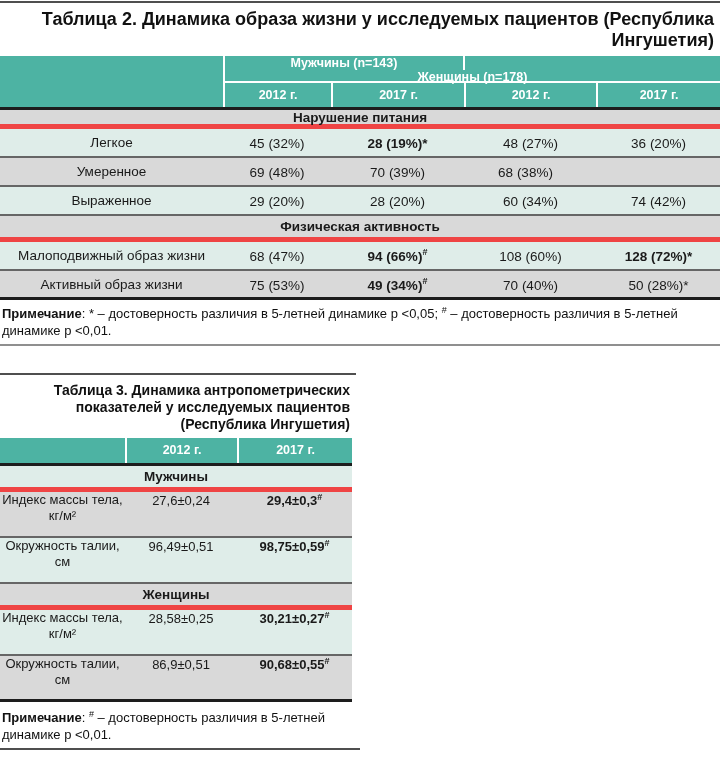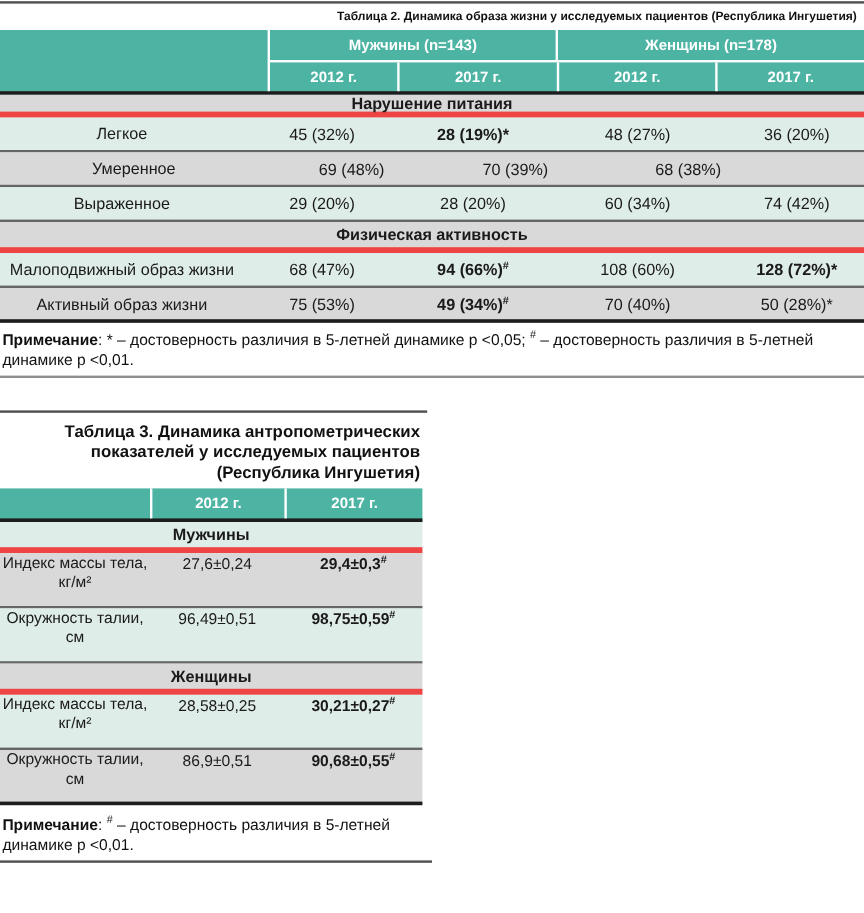--- a/index.html
+++ b/index.html
@@ -12,30 +12,30 @@
     color: #1a1a1a;
   }
   .rule-full-top { margin-top: 1px; height: 2px; background: #4f4f4f; }
   .rule-full-light { margin-top: 4px; height: 2px; background: #8f8f8f; }
   .rule-half { height: 2px; background: #4f4f4f; width: 356px; }
 
   .caption2 {
     margin: 6px 6px 5px 0;
     text-align: right;
     font-weight: 700;
-    font-size: 10px;
+    font-size: 18px;
     color: #111;
   }
 
   
   .t2 { width: 720px; }
   .t2head { display: flex; height: 54px; background: #4DB3A3; border-bottom: 3px solid #1d1d1d; }
   .t2head .blank { width: 225px; border-right: 2px solid #fff; }
   .t2head .hr { flex: 1; display: flex; flex-direction: column; }
-  .grps { display: flex; height: 27px; border-bottom: 2px solid #fff; }
+  .grps { display: flex; height: 27px; border-bottom: 2px solid #fff; flex-direction: column; }
   .grp, .yr {
     display: flex; align-items: center; justify-content: center;
     color: #fff; font-weight: 700; font-size: 12.5px;
   }
   .grp.m { width: 240px; border-right: 2px solid #fff; }
   .grp.f { flex: 1; }
   .yrs { display: flex; flex: 1; }
   .yr1 { width: 108px; border-right: 2px solid #fff; }
   .yr2 { width: 133px; border-right: 2px solid #fff; }
   .yr3 { width: 132px; border-right: 2px solid #fff; }
@@ -44,21 +44,21 @@
   .sec {
     display: flex; align-items: center; justify-content: center;
     font-weight: 700; font-size: 13.5px;
     border-bottom: 5px solid #ef4444;
   }
   .sec.h19 { height: 19px; }
   .sec.h26 { height: 26px; }
   .green { background: #DFEDE9; }
   .gray  { background: #D9D9D9; }
 
-  .t2row { display: flex; align-items: center; height: 29px; font-size: 13.5px; border-bottom: 2px solid #666; gap: 16px; }
+  .t2row { display: flex; align-items: center; height: 29px; font-size: 13.5px; border-bottom: 2px solid #666; }
   .t2row.last { border-bottom: 3px solid #1d1d1d; }
   .cell { text-align: center; }
   .c1 { width: 223px; }
   .c2 { width: 108px; }
   .c3 { width: 133px; }
   .c4 { width: 133px; }
   .c5 { width: 123px; }
   .b { font-weight: 700; }
   sup.mark { font-size: 9px; font-weight: inherit; }
 

